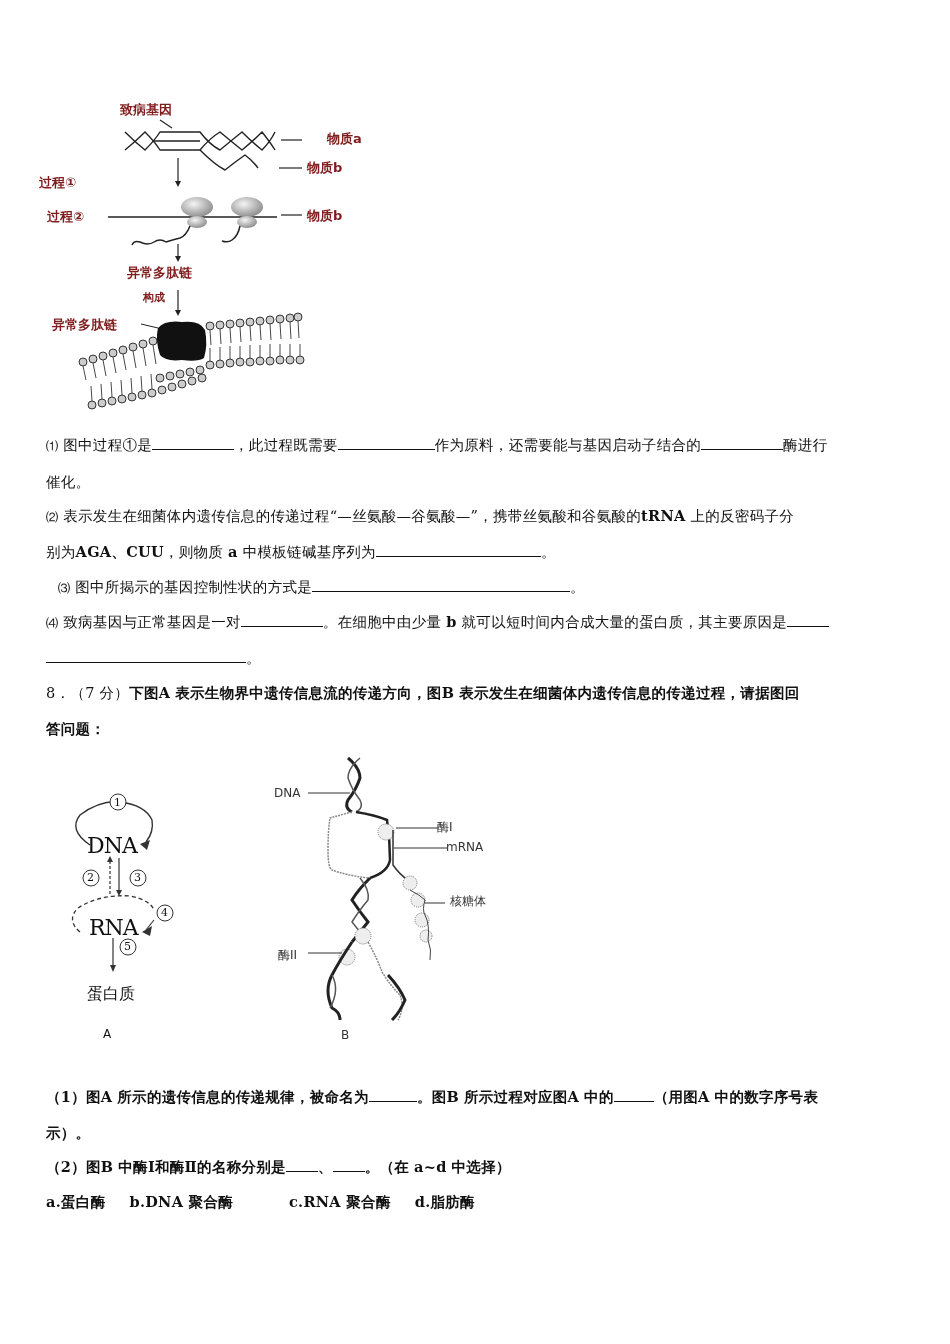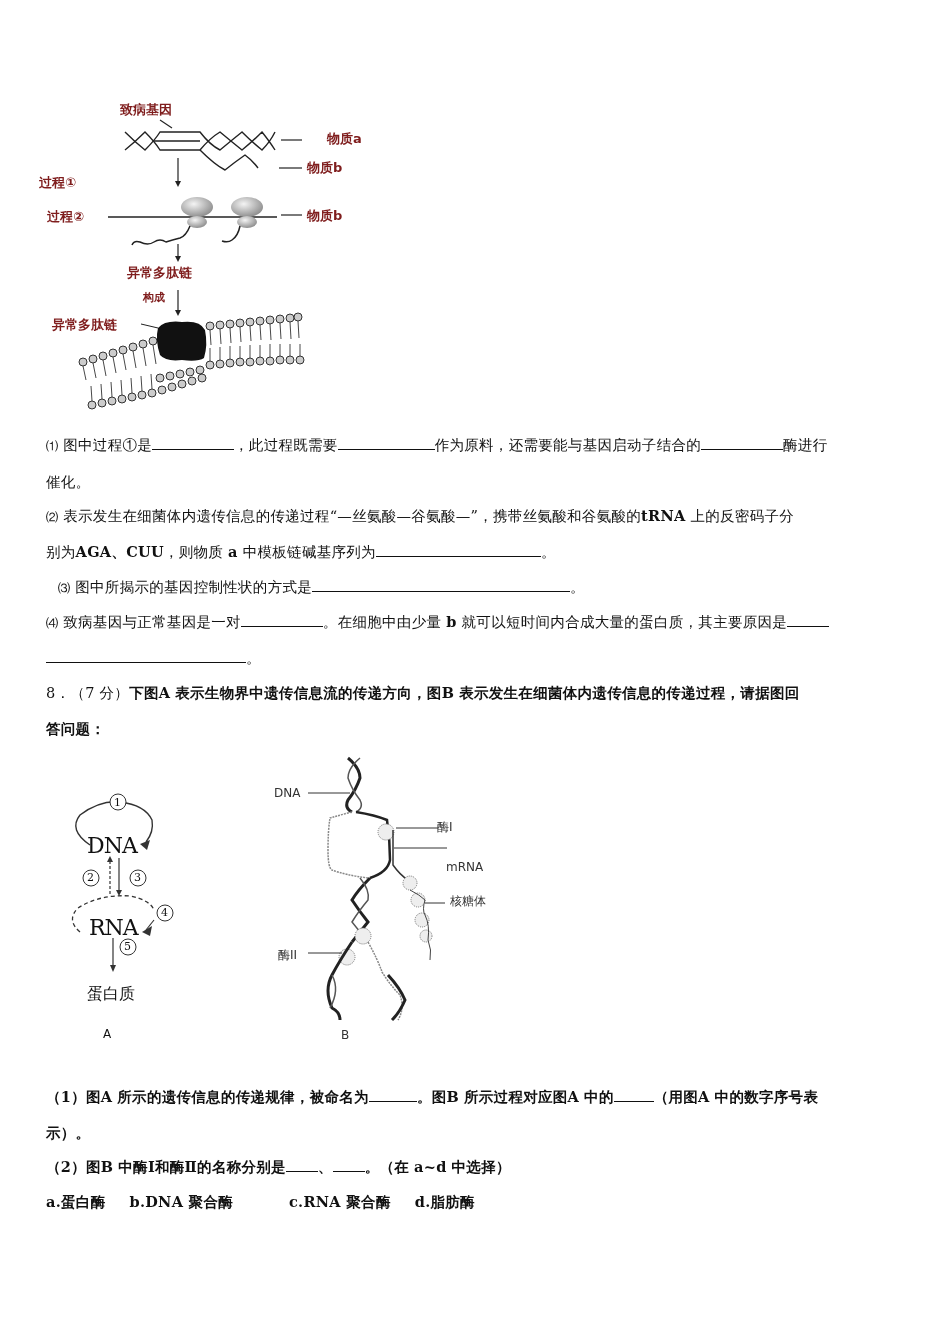--- a/index.html
+++ b/index.html
@@ -235,21 +235,21 @@
     <path d="M128 225 Q140 238 145 250 Q140 262 132 270" fill="none" stroke="#222" stroke-width="3"></path>
 
     <line x1="48" y1="43" x2="90" y2="43" stroke="#333" stroke-width="1"></line>
     <line x1="136" y1="78" x2="178" y2="78" stroke="#333" stroke-width="1"></line>
     <line x1="134" y1="98" x2="187" y2="98" stroke="#333" stroke-width="1"></line>
     <line x1="165" y1="153" x2="185" y2="153" stroke="#333" stroke-width="1"></line>
     <line x1="48" y1="203" x2="82" y2="203" stroke="#333" stroke-width="1"></line>
   </svg>
   <span class="abs fig-label-light" style="left:274px;top:786px;">DNA</span>
   <span class="abs fig-label-light" style="left:437px;top:819px;">酶I</span>
-  <span class="abs fig-label-light" style="left:446px;top:840px;margin-top:20px;">mRNA</span>
+  <span class="abs fig-label-light" style="left:446px;top:840px;">mRNA</span>
   <span class="abs fig-label-light" style="left:450px;top:893px;">核糖体</span>
   <span class="abs fig-label-light" style="left:278px;top:947px;">酶II</span>
   <span class="abs fig-label-light" style="left:341px;top:1028px;">B</span>
 </div>
 
 <div class="line" style="top:1087px;">
   <span class="b">（1）</span><span class="b">图</span><span class="b">A</span> <span class="b">所示的遗传信息的传递规律，被命名为</span><span class="blank" style="width:48px;"></span><span class="b">。图</span><span class="b">B</span> <span class="b">所示过程对应图</span><span class="b">A</span> <span class="b">中的</span><span class="blank" style="width:40px;"></span><span class="b">（用图</span><span class="b">A</span> <span class="b">中的数字序号表</span>
 </div>
 <div class="line" style="top:1123px;">
   <span class="b">示）。</span>

